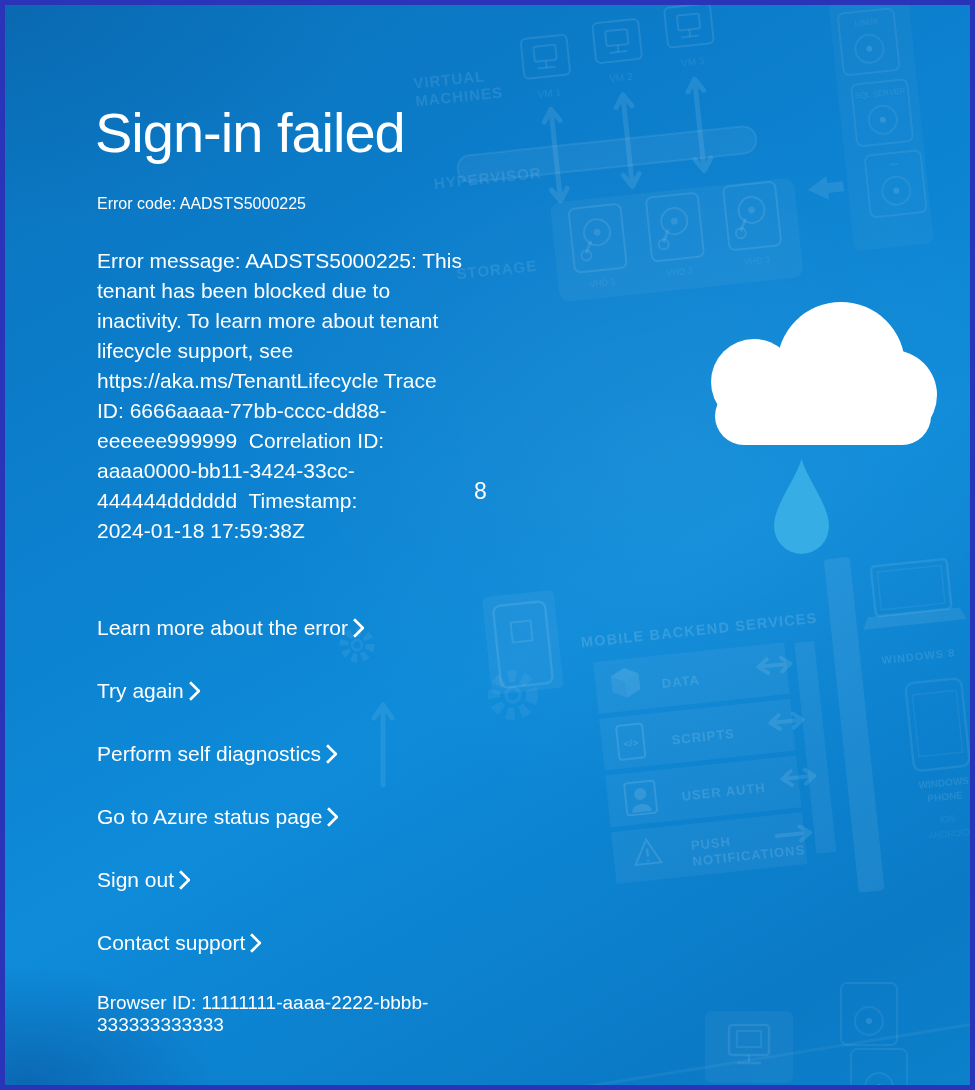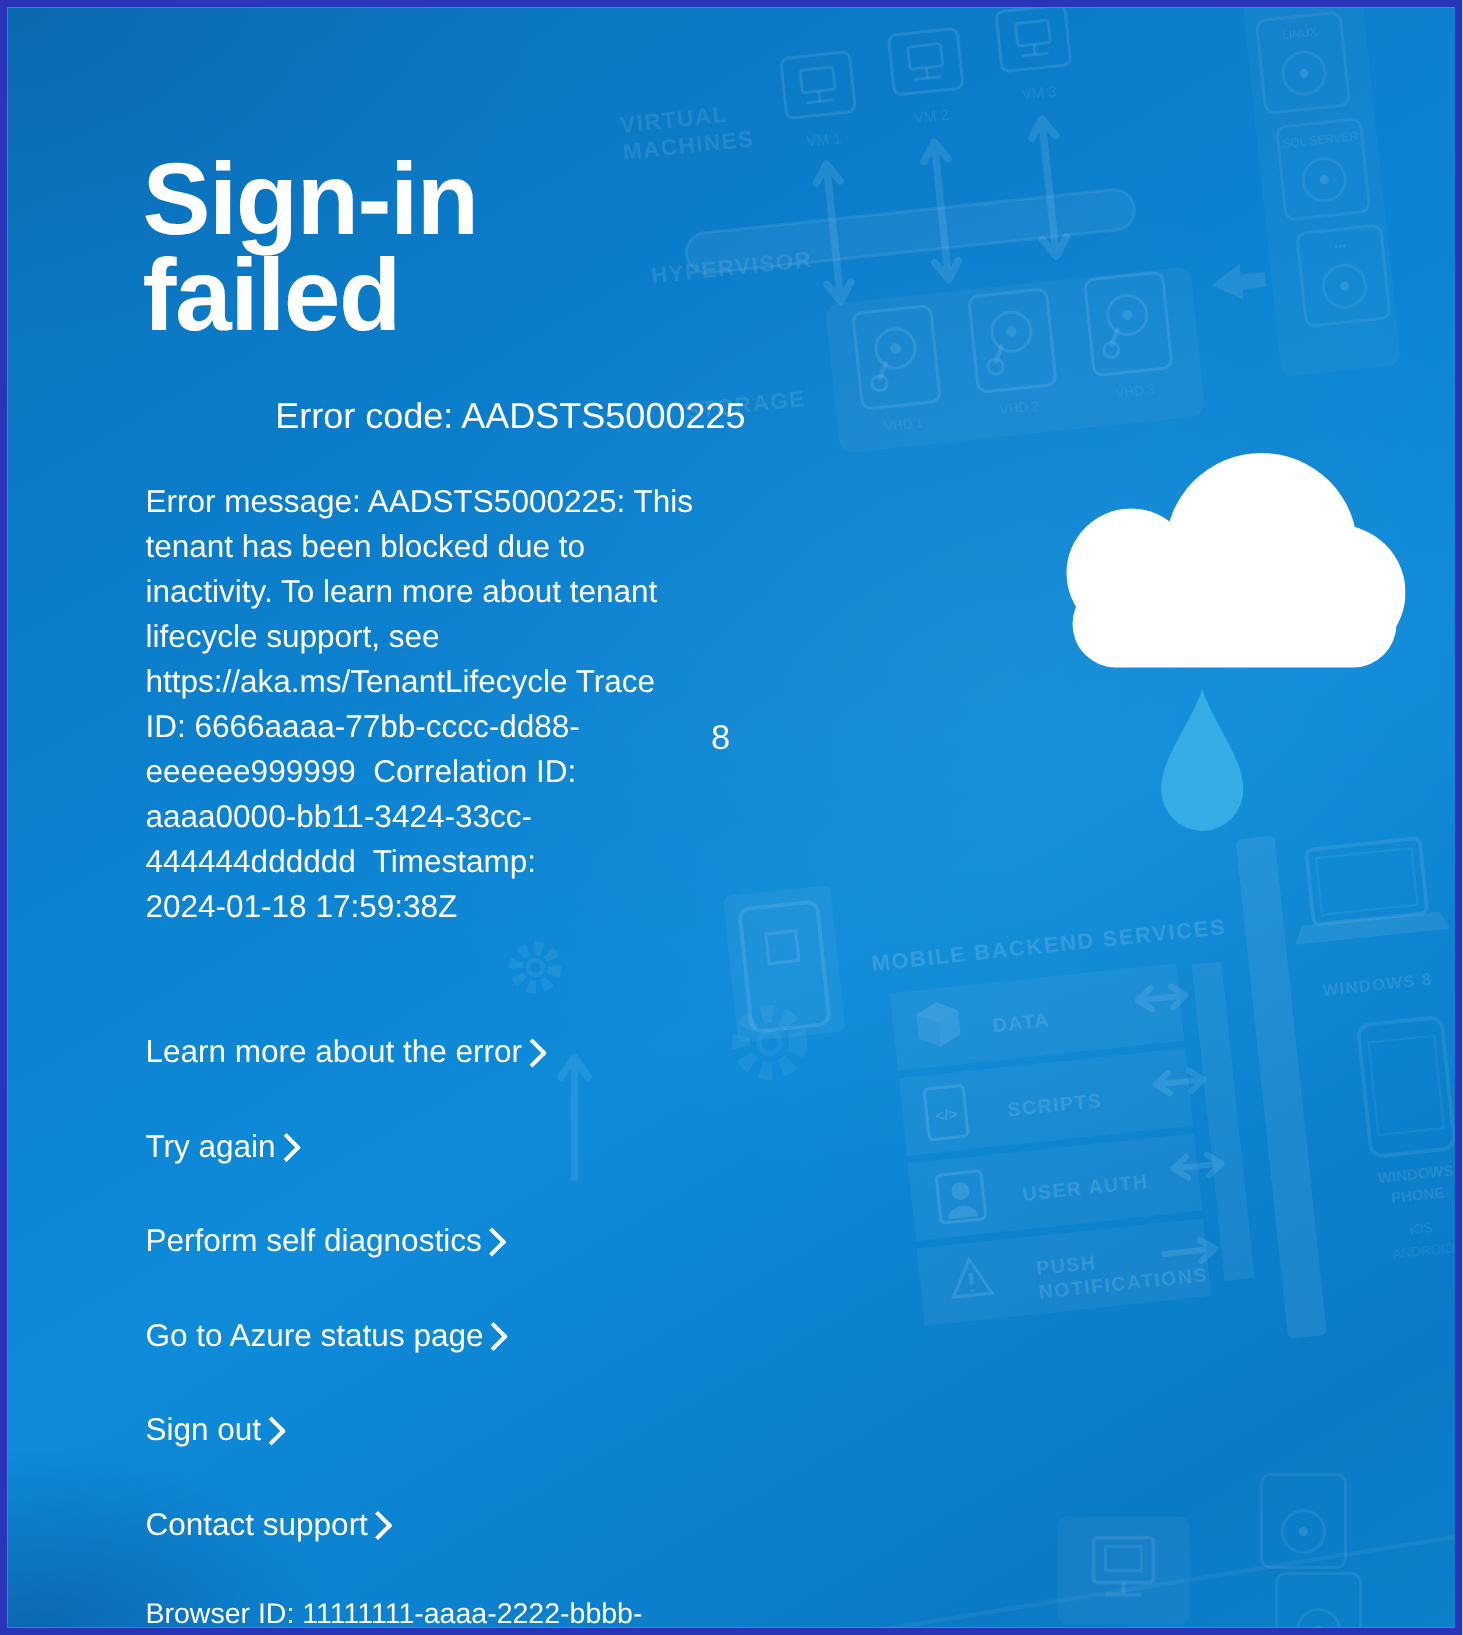--- a/index.html
+++ b/index.html
@@ -16,22 +16,22 @@
     background:radial-gradient(600px 500px at 68% 42%, rgba(255,255,255,.055), transparent 70%);
   }
   .frame::after {
     content:""; position:absolute; inset:0; z-index:1; pointer-events:none;
     background:
       radial-gradient(280px 170px at 2% 100%, rgba(5,25,95,.28), transparent 70%),
       radial-gradient(520px 320px at 0% 0%, rgba(0,30,80,.10), transparent 70%);
   }
   .watermark { position:absolute; left:0; top:0; z-index:0; pointer-events:none; }
   .content { position:absolute; left:92px; top:0; width:400px; z-index:2; }
-  .title { font-size:68px; font-weight:700; line-height:64px; margin:96px 0 0 -2px; letter-spacing:-1px; }
-  .error-code { margin-top:36px; font-size:24px; line-height:26px;text-align:right; }
+  .title { font-size:56px; font-weight:400; line-height:64px; margin:96px 0 0 -2px; letter-spacing:-1px; }
+  .error-code { margin-top:26px; font-size:16px; line-height:26px; }
   .error-message { margin-top:29px; font-size:21px; }
   .error-message div { line-height:30px; white-space:pre-wrap; }
   .stray-char { position:absolute; left:469px; top:473px; z-index:2; font-size:23px; }
   .menu { margin-top:68px; }
   .menu-item {
     display:flex; justify-content:flex-start; align-items:center;
     width:308px; height:27px; margin-bottom:36px; font-size:21px; cursor:pointer;
   }
   .chevron {
     width:14px; height:14px; flex:0 0 auto; margin-right:5px;

